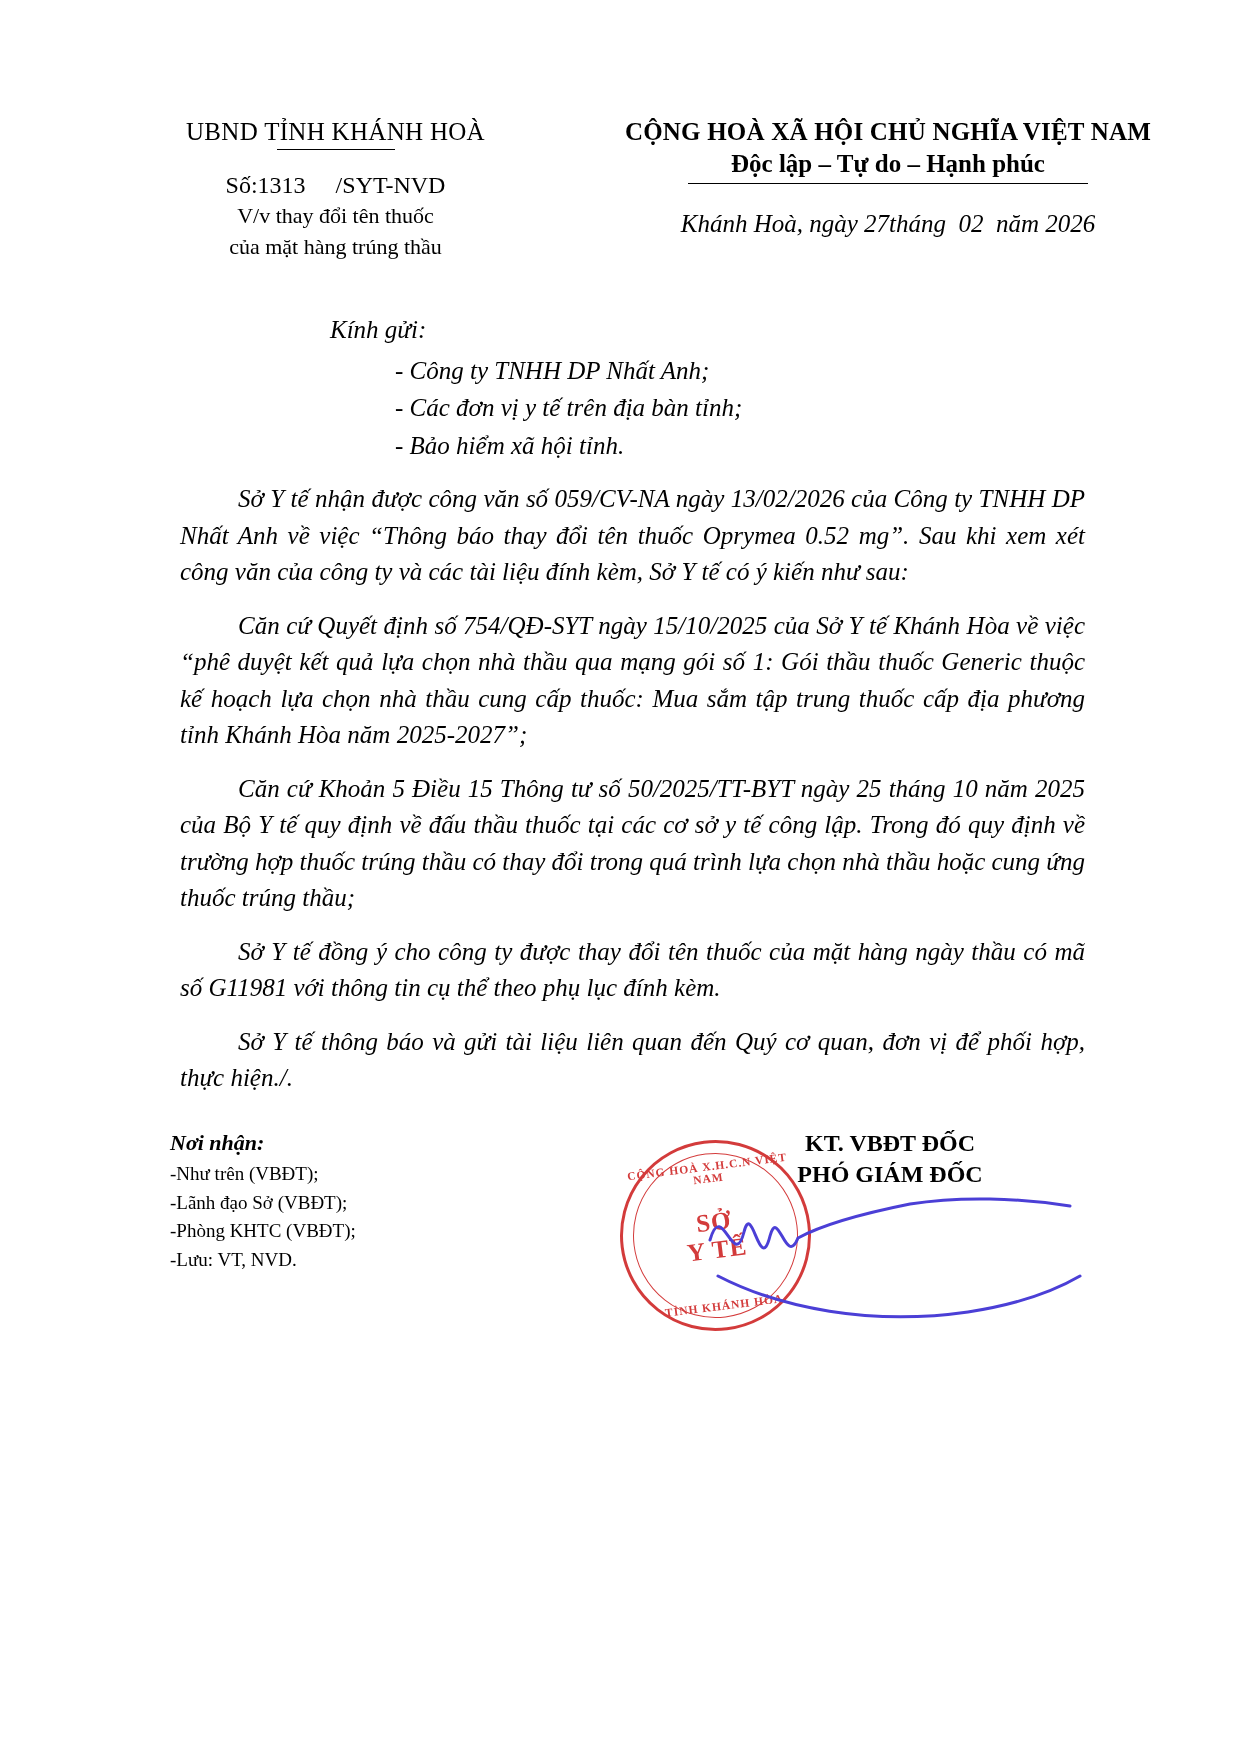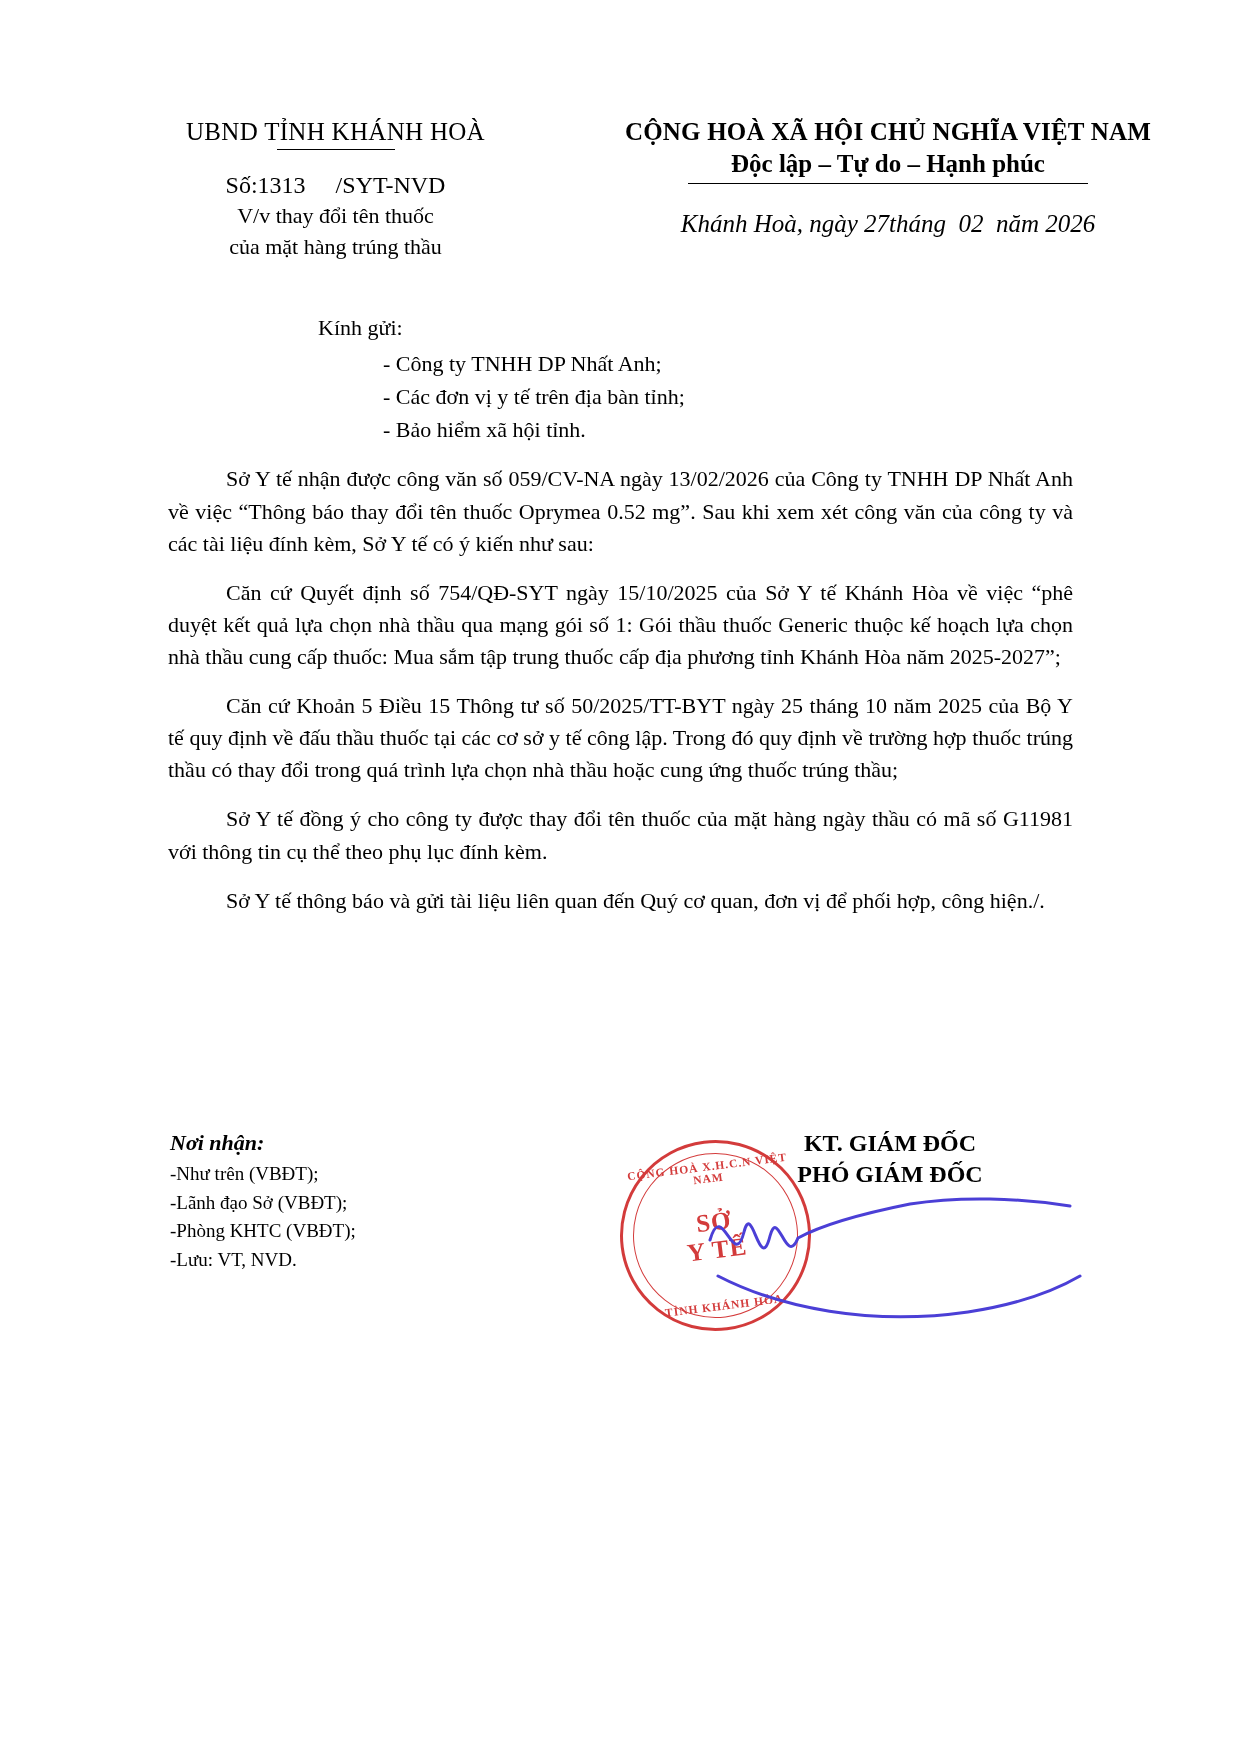--- a/index.html
+++ b/index.html
@@ -90,24 +90,25 @@
     font-style: italic;
     margin-top: 26px;
     text-align: center;
     white-space: pre;
   }
 
   
   .body {
     position: absolute;
     top: 312px;
-    left: 168px;
+    left: 180px;
     width: 905px;
-    font-size: 22px;
+    font-size: 25px;
     line-height: 1.46;
+    font-style: italic;
   }
   .kinh-gui {
     margin-left: 150px;
     margin-bottom: 4px;
   }
   .recipient {
     margin-left: 215px;
     margin-bottom: 1px;
   }
   .para {
@@ -228,35 +229,35 @@
   <div class="body">
     <div class="kinh-gui">Kính gửi:</div>
     <div class="recipient">- Công ty TNHH DP Nhất Anh;</div>
     <div class="recipient">- Các đơn vị y tế trên địa bàn tỉnh;</div>
     <div class="recipient">- Bảo hiểm xã hội tỉnh.</div>
 
     <div class="para">Sở Y tế nhận được công văn số 059/CV-NA ngày 13/02/2026 của Công ty TNHH DP Nhất Anh về việc “Thông báo thay đổi tên thuốc Oprymea 0.52 mg”. Sau khi xem xét công văn của công ty và các tài liệu đính kèm, Sở Y tế có ý kiến như sau:</div>
     <div class="para">Căn cứ Quyết định số 754/QĐ-SYT ngày 15/10/2025 của Sở Y tế Khánh Hòa về việc “phê duyệt kết quả lựa chọn nhà thầu qua mạng gói số 1: Gói thầu thuốc Generic thuộc kế hoạch lựa chọn nhà thầu cung cấp thuốc: Mua sắm tập trung thuốc cấp địa phương tỉnh Khánh Hòa năm 2025-2027”;</div>
     <div class="para">Căn cứ Khoản 5 Điều 15 Thông tư số 50/2025/TT-BYT ngày 25 tháng 10 năm 2025 của Bộ Y tế quy định về đấu thầu thuốc tại các cơ sở y tế công lập. Trong đó quy định về trường hợp thuốc trúng thầu có thay đổi trong quá trình lựa chọn nhà thầu hoặc cung ứng thuốc trúng thầu;</div>
     <div class="para">Sở Y tế đồng ý cho công ty được thay đổi tên thuốc của mặt hàng ngày thầu có mã số G11981 với thông tin cụ thể theo phụ lục đính kèm.</div>
-    <div class="para">Sở Y tế thông báo và gửi tài liệu liên quan đến Quý cơ quan, đơn vị để phối hợp, công hiện./.</div>
+    <div class="para">Sở Y tế thông báo và gửi tài liệu liên quan đến Quý cơ quan, đơn vị để phối hợp, thực hiện./.</div>
   </div>
 
   <div class="footer">
     <div class="noi-nhan-title">Nơi nhận:</div>
     <div class="noi-nhan-list">
       <div>-Như trên (VBĐT);</div>
       <div>-Lãnh đạo Sở (VBĐT);</div>
       <div>-Phòng KHTC (VBĐT);</div>
       <div>-Lưu: VT, NVD.</div>
     </div>
   </div>
 
   <div class="signature-block">
-    <div class="sig-title">KT. GIÁM ĐỐC</div>
+    <div class="sig-title">KT. VBĐT ĐỐC</div>
     <div class="sig-title">PHÓ GIÁM ĐỐC</div>
   </div>
 
   <div class="stamp">
     <div class="stamp-inner"></div>
     <div class="stamp-arc-top">CỘNG HOÀ X.H.C.N VIỆT NAM</div>
     <div class="stamp-center">
       <div>SỞ</div>
       <div>Y TẾ</div>
     </div>

